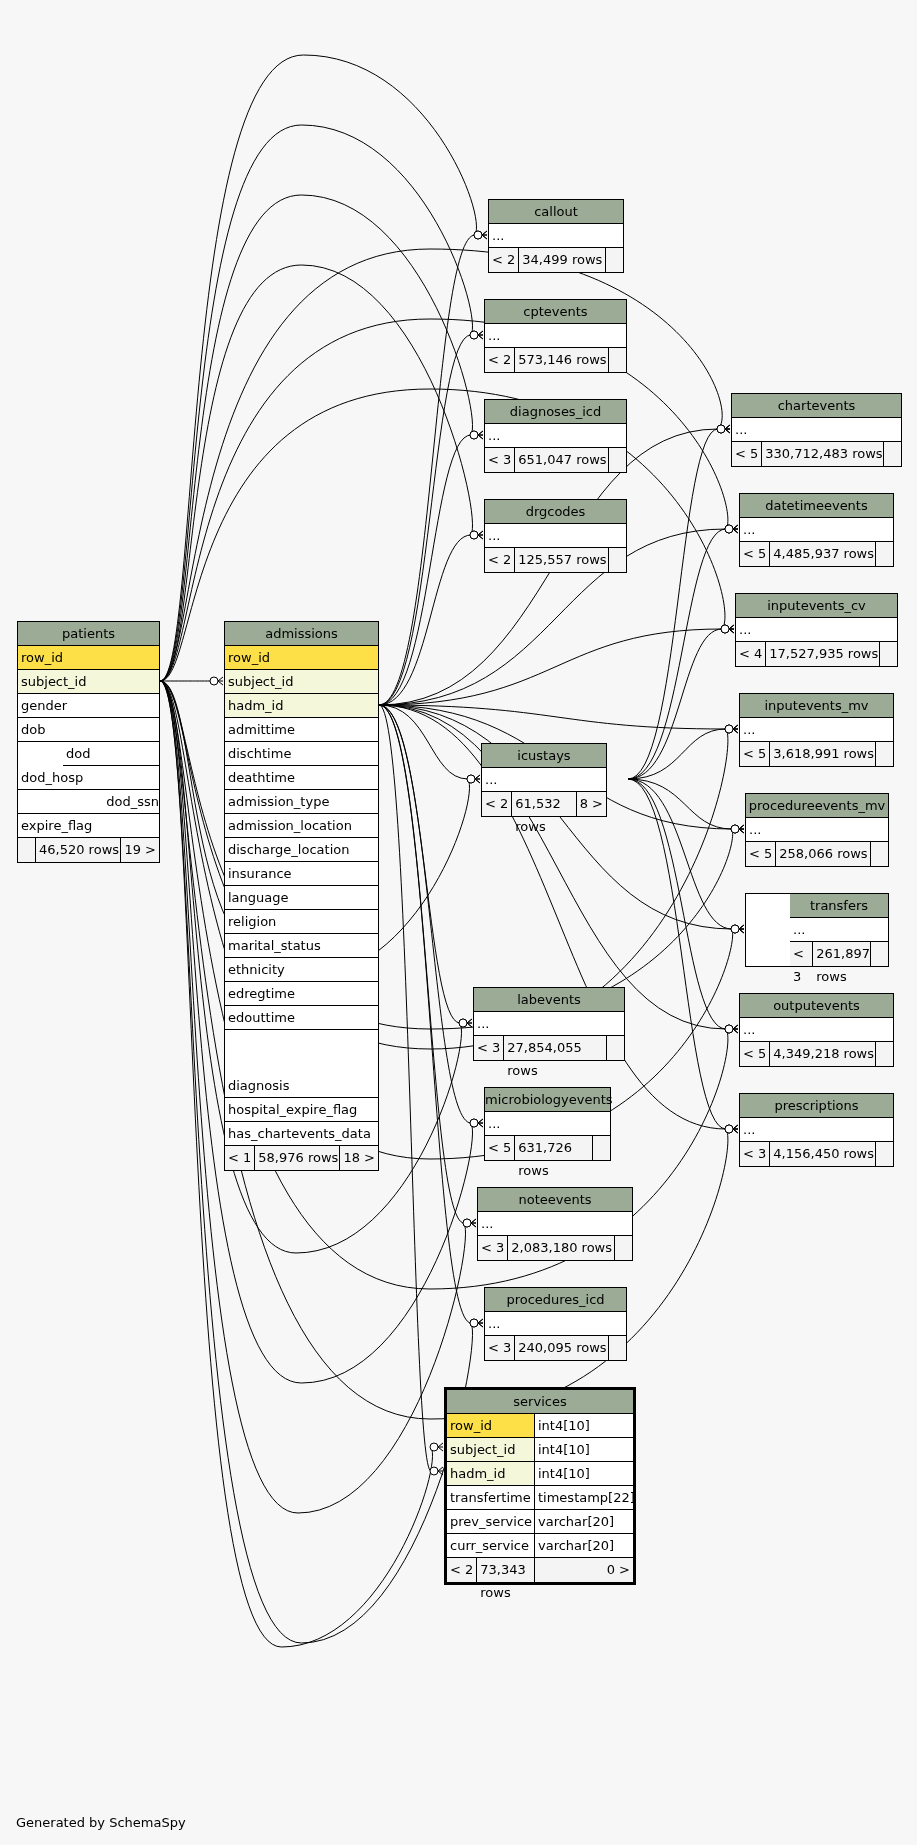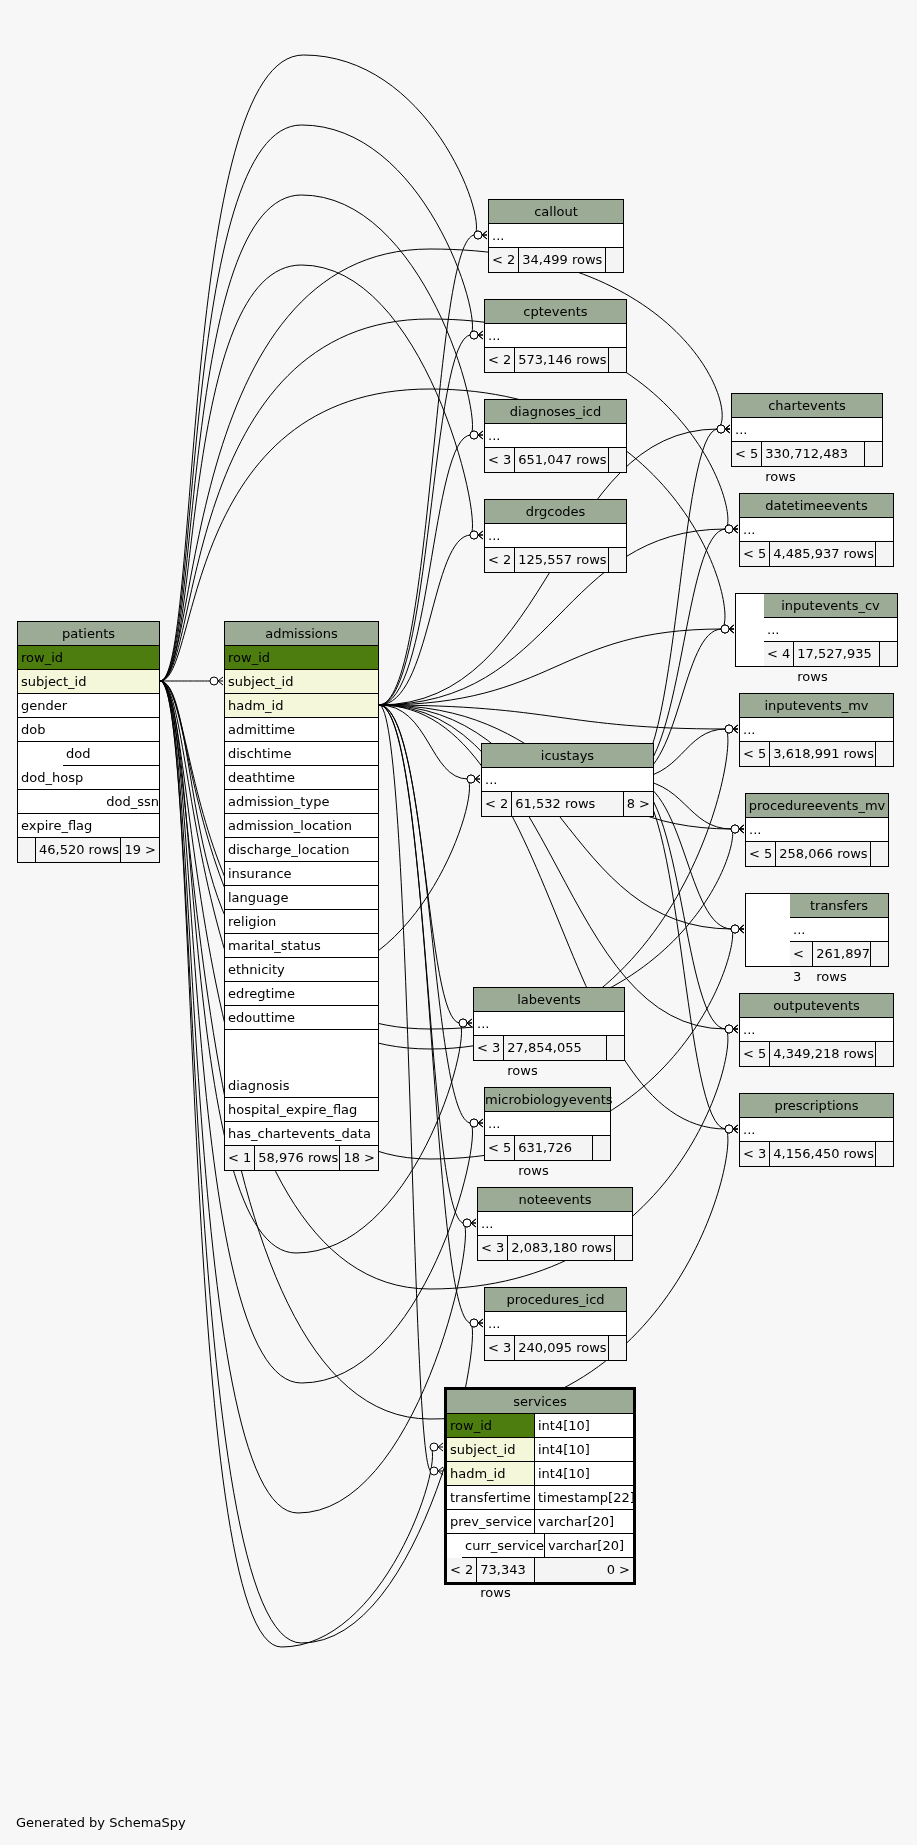--- a/index.html
+++ b/index.html
@@ -7,21 +7,21 @@
          font-family:"DejaVu Sans","Liberation Sans",sans-serif; font-size:13px; color:#000; }
   #edges { position:absolute; left:0; top:0; width:917px; height:1845px; }
   .tbl { position:absolute; background:#fff; border:1px solid #000; box-sizing:border-box; }
   .tbl.thick { border:3px solid #000; }
   .tbl .hdr { height:24px; line-height:24px; text-align:center; background:#9bab96;
               border-bottom:1px solid #000; box-sizing:border-box; cursor:pointer; white-space:nowrap; }
   .tbl .row { height:24px; line-height:23px; border-bottom:1px solid #000; box-sizing:border-box;
               display:flex; white-space:nowrap; overflow:hidden; }
   .tbl .row:last-child { border-bottom:none; }
   .tbl .row .c { padding-left:3px; box-sizing:border-box; }
-  .tbl .row.pk .c.col { background:#4d7c0f; }
+  .tbl .row.pk .c.col { background:#fde047; }
   .tbl .row.fk .c.col { background:#f4f7da; }
   .tbl .row .c.col { flex:1; }
   .tbl .row .c.type { width:99px; border-left:1px solid #000; }
   .tbl .row.ellipsis { height:24px; }
   .tbl .foot { display:flex; height:24px; line-height:23px; background:#f4f4f4; }
   .tbl .foot .lp { border-right:1px solid #000; padding:0 3px; box-sizing:border-box; cursor:pointer; }
   .tbl .foot .rc { flex:1; padding-left:3px; box-sizing:border-box; }
   .tbl .foot .ch { border-left:1px solid #000; padding:0 3px; box-sizing:border-box; min-width:18px; text-align:right; cursor:pointer; }
   #footer { position:absolute; left:16px; top:1815px; font-size:13px; color:#000; }
 </style>
@@ -287,21 +287,21 @@
         <span class="c type">int4[10]</span>
       </div>
       <div class="row" style="border-bottom: 1px solid rgb(0, 0, 0);">
         <span class="c col">transfertime</span>
         <span class="c type">timestamp[22]</span>
       </div>
       <div class="row" style="border-bottom: 1px solid rgb(0, 0, 0);">
         <span class="c col">prev_service</span>
         <span class="c type">varchar[20]</span>
       </div>
-      <div class="row" style="border-bottom: 1px solid rgb(0, 0, 0); margin-left: 15px;">
+      <div class="row" style="border-bottom: 1px solid rgb(0, 0, 0);">
         <span class="c col">curr_service</span>
         <span class="c type">varchar[20]</span>
       </div>
       <div></div>
     </div>
   <div class="foot">
     <span class="lp">&lt; 2</span>
     <span class="rc">73,343 rows</span>
     <span class="ch" style="width:99px">0 &gt;</span>
   </div>
@@ -344,21 +344,21 @@
     <div class="hdr">drgcodes</div>
     <div class="row ellipsis" style="border-bottom: 1px solid rgb(0, 0, 0);">
       <span class="c col">...</span>
     </div>
     <div class="foot">
       <span class="lp">&lt; 2</span>
       <span class="rc">125,557 rows</span>
       <span class="ch"></span>
     </div>
   </div>
-<div class="tbl compact" style="left:481px;top:743px;width:173px;">
+<div class="tbl compact" style="left:481px;top:743px;width:126px;">
     <div class="hdr">icustays</div>
     <div class="row ellipsis" style="border-bottom: 1px solid rgb(0, 0, 0);">
       <span class="c col">...</span>
     </div>
     <div class="foot">
       <span class="lp">&lt; 2</span>
       <span class="rc">61,532 rows</span>
       <span class="ch">8 &gt;</span>
     </div>
   </div>
@@ -399,21 +399,21 @@
     <div class="hdr">procedures_icd</div>
     <div class="row ellipsis" style="border-bottom: 1px solid rgb(0, 0, 0);">
       <span class="c col">...</span>
     </div>
     <div class="foot">
       <span class="lp">&lt; 3</span>
       <span class="rc">240,095 rows</span>
       <span class="ch"></span>
     </div>
   </div>
-<div class="tbl compact" style="left:731px;top:393px;width:152px;">
+<div class="tbl compact" style="left:731px;top:393px;width:171px;">
     <div class="hdr">chartevents</div>
     <div class="row ellipsis" style="border-bottom: 1px solid rgb(0, 0, 0);">
       <span class="c col">...</span>
     </div>
     <div class="foot">
       <span class="lp">&lt; 5</span>
       <span class="rc">330,712,483 rows</span>
       <span class="ch"></span>
     </div>
   </div>
@@ -421,21 +421,21 @@
     <div class="hdr">datetimeevents</div>
     <div class="row ellipsis" style="border-bottom: 1px solid rgb(0, 0, 0);">
       <span class="c col">...</span>
     </div>
     <div class="foot">
       <span class="lp">&lt; 5</span>
       <span class="rc">4,485,937 rows</span>
       <span class="ch"></span>
     </div>
   </div>
-<div class="tbl compact" style="left:735px;top:593px;width:163px;padding-left:28px;">
+<div class="tbl compact" style="left:735px;top:593px;width:163px;">
     <div class="hdr">inputevents_cv</div>
     <div class="row ellipsis" style="border-bottom: 1px solid rgb(0, 0, 0);">
       <span class="c col">...</span>
     </div>
     <div class="foot">
       <span class="lp">&lt; 4</span>
       <span class="rc">17,527,935 rows</span>
       <span class="ch"></span>
     </div>
   </div>

